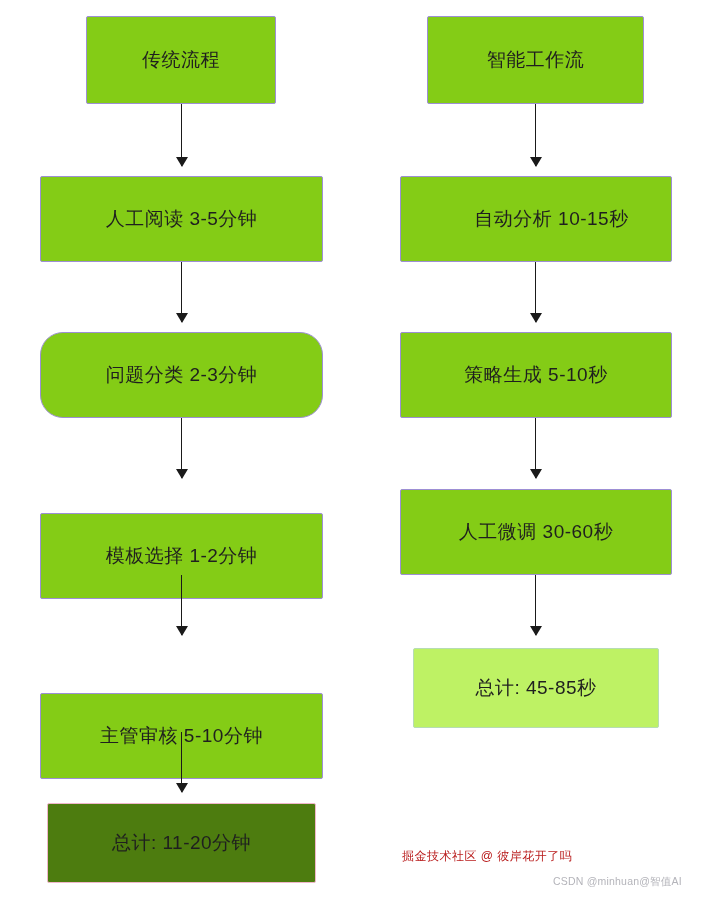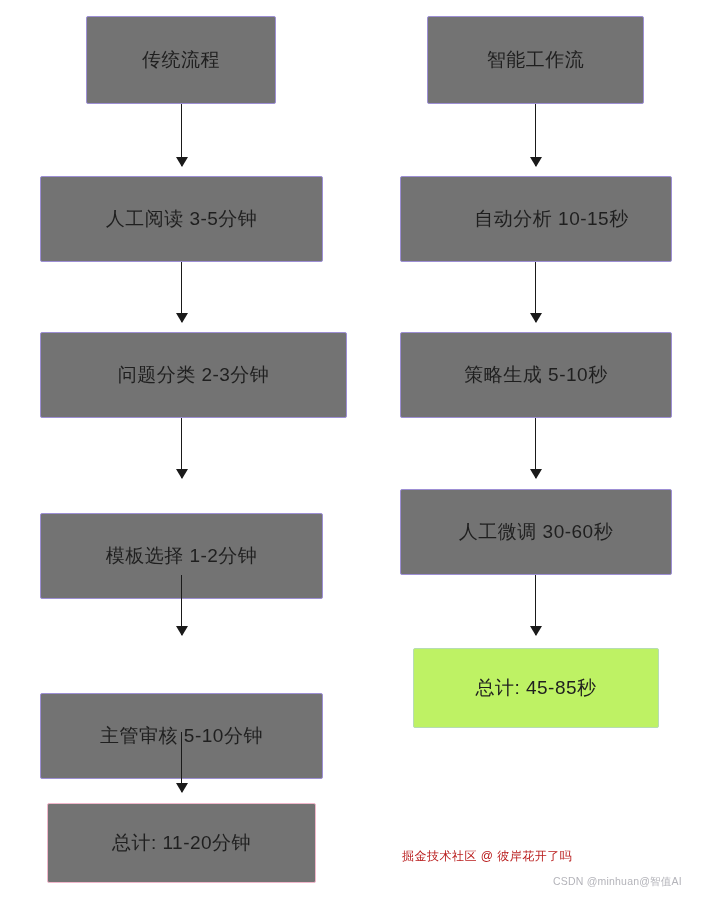--- a/index.html
+++ b/index.html
@@ -28,25 +28,25 @@
     align-items: center;
     justify-content: center;
     text-align: center;
     font-size: 19px;
     line-height: 1.3;
     color: #1f1f1f;
     letter-spacing: 0.5px;
     border-radius: 2px;
   }
   .node.purple {
-    background: #737373;
+    background: #84cc16;
     border: 1px solid #9d8fd4;
   }
   .node.pink {
-    background: #737373;
+    background: #4d7c0f;
     border: 1px solid #f0b6ca;
     text-align: center;
   }
   .node.green {
     background: #bef264;
     border: 1px solid #b6dcb4;
   }
   .arrow {
     position: absolute;
     width: 0;
@@ -83,21 +83,21 @@
 <body>
 
 <div id="diagram">
 
   <div class="node purple" style="left:86px; top:16px; width:190px; height:88px;">传统流程</div>
   <div class="arrow" style="left:181px; top:104px; height:62px;"></div>
 
   <div class="node purple" style="left:40px; top:176px; width:283px; height:86px;">人工阅读 3-5分钟</div>
   <div class="arrow" style="left:181px; top:262px; height:60px;"></div>
 
-  <div class="node purple" style="left:40px; top:332px; width:307px; height:86px;">问题分类 2-3分钟</div>
+  <div class="node purple" style="left:40px; top:332px; width:283px; height:86px;border-radius:23px;">问题分类 2-3分钟</div>
   <div class="arrow" style="left:181px; top:418px; height:60px;"></div>
 
   <div class="node purple" style="left:40px; top:489px; width:283px; height:86px;margin-top:24px;">模板选择 1-2分钟</div>
   <div class="arrow" style="left:181px; top:575px; height:60px;"></div>
 
   <div class="node purple" style="left:40px; top:646px; width:283px; height:86px;margin-top:47px;">主管审核 5-10分钟</div>
   <div class="arrow" style="left:181px; top:732px; height:60px;"></div>
 
   <div class="node pink" style="left:47px; top:803px; width:269px; height:80px;">总计: 11-20分钟</div>
 

